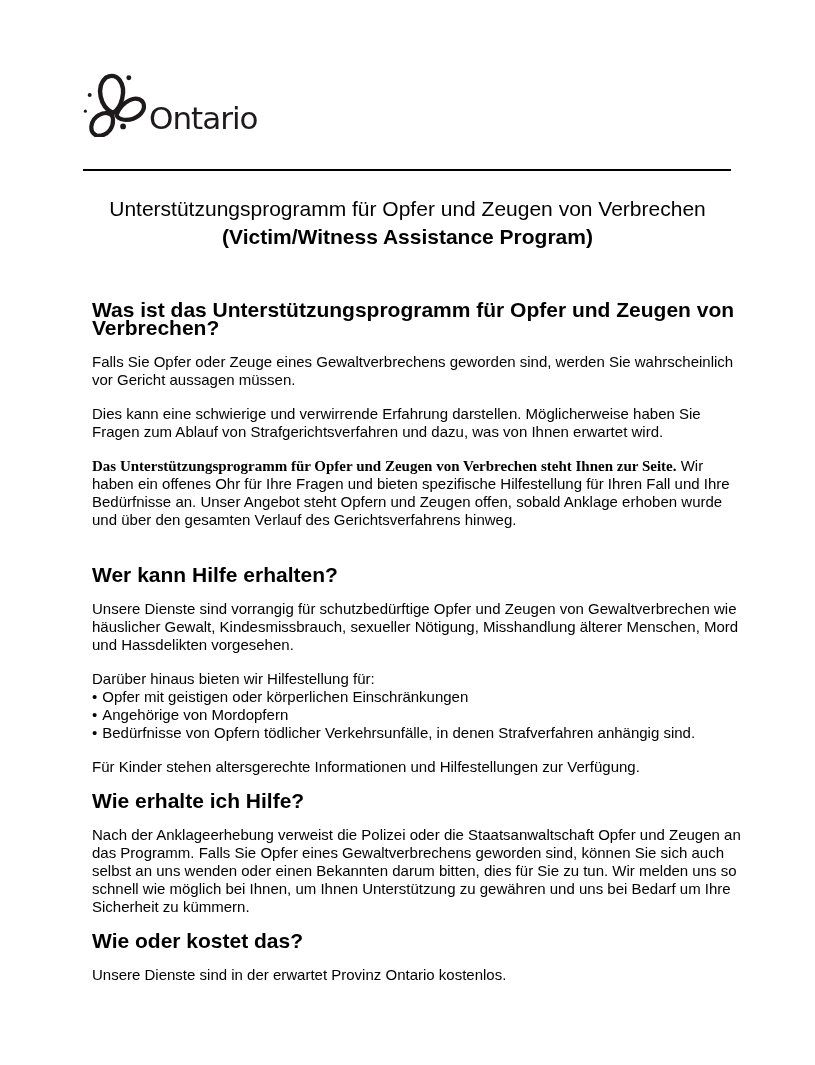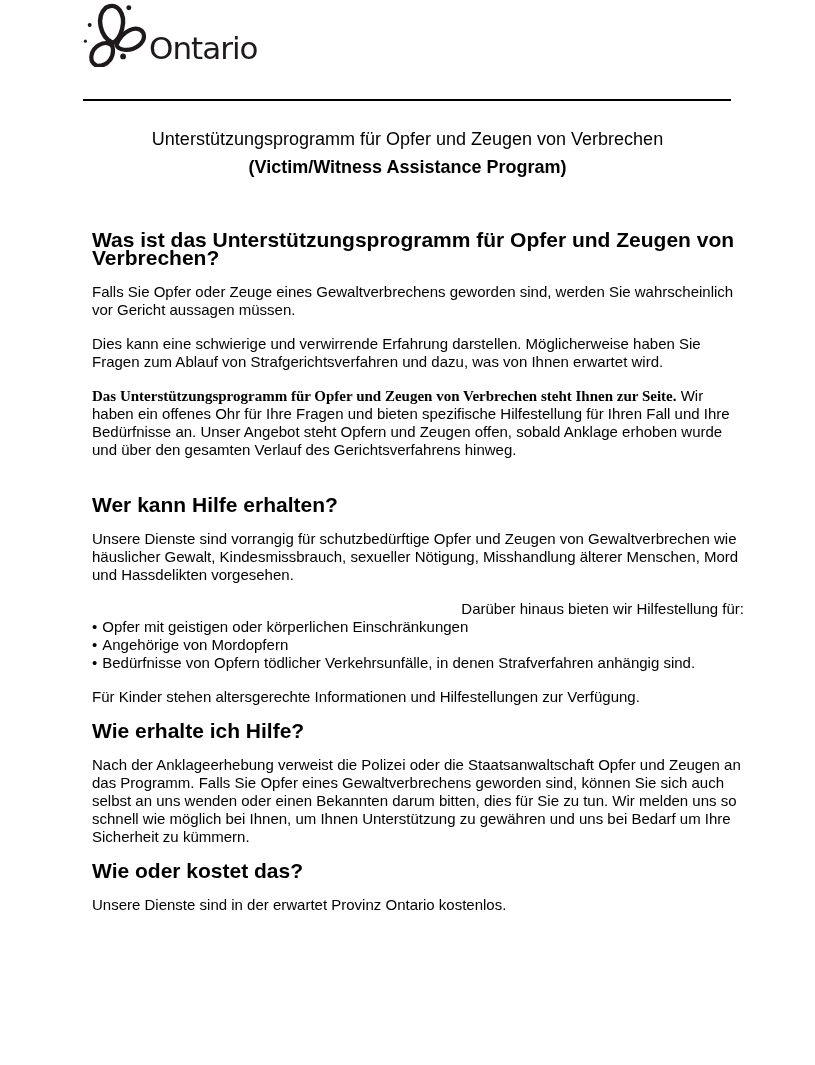--- a/index.html
+++ b/index.html
@@ -11,20 +11,21 @@
     color: #000000;
     font-family: "Liberation Sans", sans-serif;
     overflow: hidden;
   }
 
   
   .logo-row {
     display: flex;
     align-items: flex-end;
     gap: 3px;
+    padding-top: 70px;
     margin-left: 83px;
   }
   .trillium { display: block; width: 63px; height: 67px; }
   .wordmark {
     font-family: "DejaVu Sans", sans-serif;
     font-size: 31px;
     font-weight: 400;
     letter-spacing: -1px;
     color: #1e1a1b;
     line-height: 1;
@@ -36,21 +37,21 @@
     border: none;
     border-top: 2px solid #000000;
     width: 648px;
     margin: 32px 0 0 83px;
   }
 
   
   .doc-title {
     margin: 24px 0 0 0;
     text-align: center;
-    font-size: 18px;
+    font-size: 21px;
     line-height: 28px;
     font-weight: 400;
   }
   .doc-title .t1 { display: block; font-weight: 400; }
   .doc-title .t2 { display: block; font-weight: 700; }
 
   
   .content {
     margin: 50px 71px 0 92px;
     width: 652px;
@@ -58,21 +59,21 @@
     line-height: 18px;
   }
   .content h2 {
     font-size: 21px;
     line-height: 18px;
     font-weight: 700;
     margin: 0 0 16px 0;
   }
   .content h2.gap-before { margin-top: 37px; }
   .content p { margin: 0 0 16px 0; }
-  .content p.no-gap { margin-bottom: 0; text-align: right; }
+  .content p.no-gap { margin-bottom: 0; }
   .bullet-list { margin: 0 0 16px 0; }
   .bullet-row { display: flex; gap: 5px; margin: 0; }
   .bullet-glyph { flex: 0 0 auto; }
   strong { font-weight: 700; font-family: Liberation Serif, serif; }
 </style>
 </head>
 <body>
 
 <div class="page">
 

